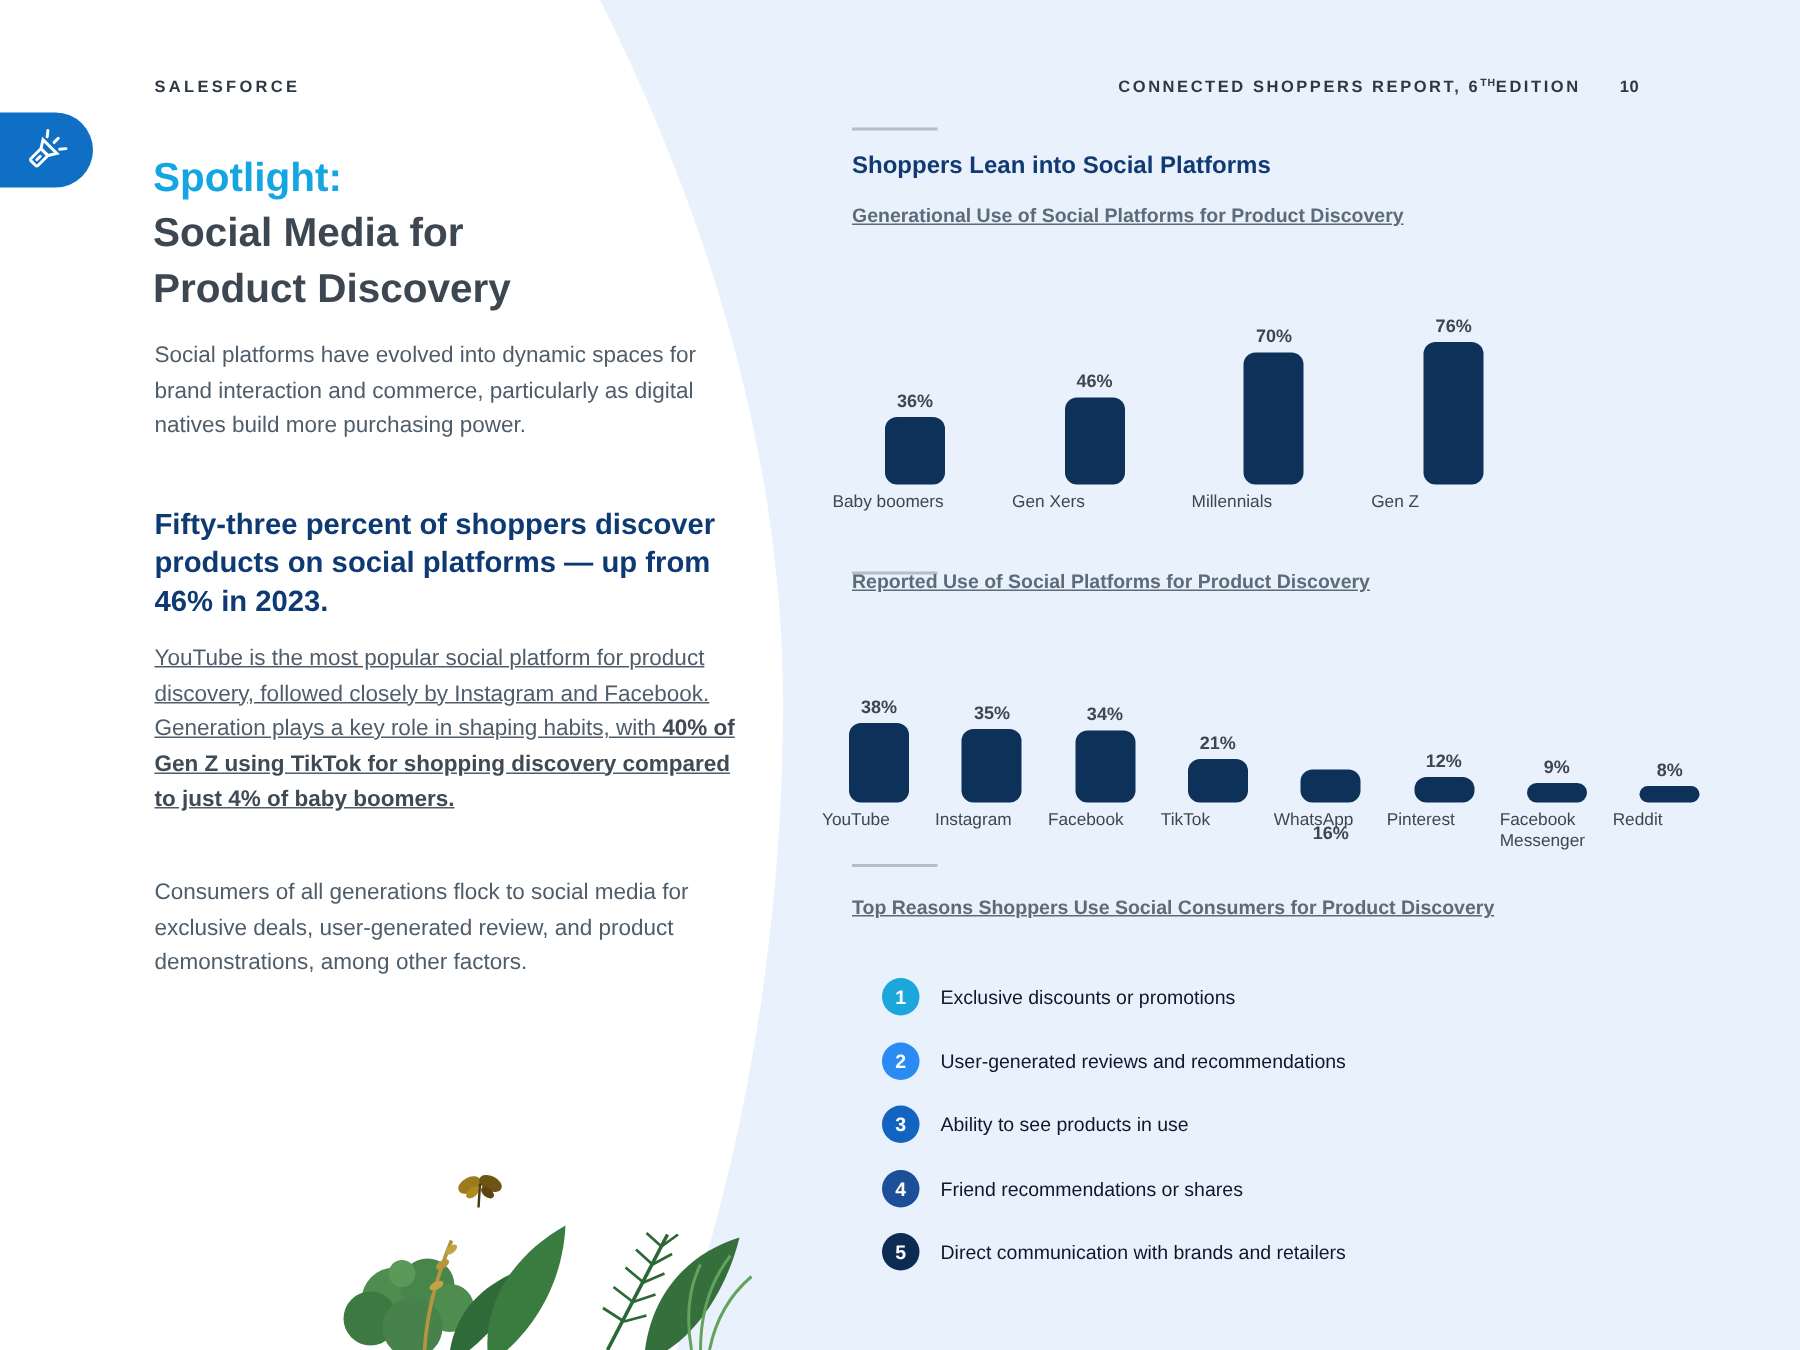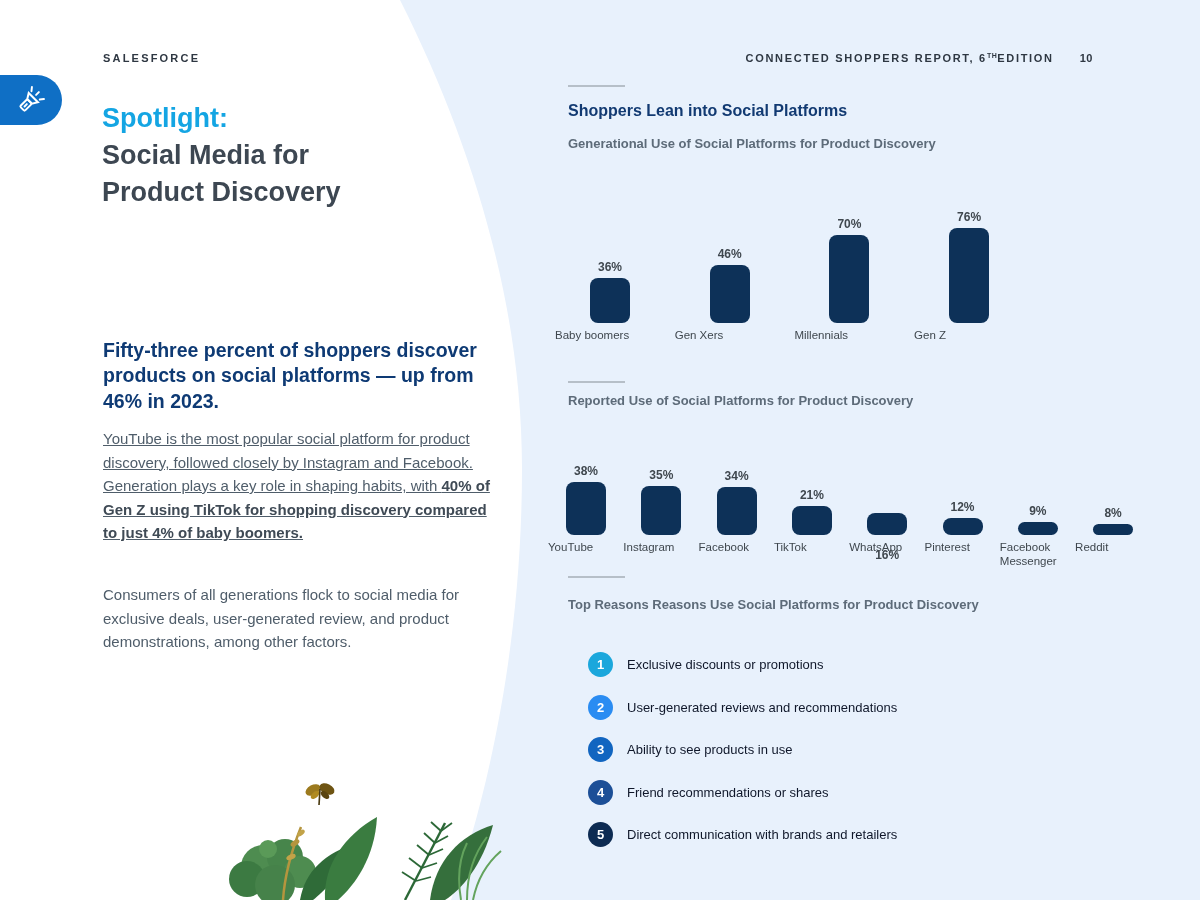--- a/index.html
+++ b/index.html
@@ -32,22 +32,22 @@
   .callout{position:absolute;left:103px;top:318px;width:382px;font-size:19.5px;
          line-height:25.5px;font-weight:700;color:#0e3a74;}
   .p2{left:103px;top:412px;width:398px;text-decoration:underline;}
   .p2 b{color:#3f4a55;}
   .p3{left:103px;top:568px;width:392px;}
 
   
   .divider{position:absolute;width:57px;height:2px;background:#b6bfc8;}
   .div1{left:568px;top:85px;} .div2{left:568px;top:381px;} .div3{left:568px;top:576px;}
   .sec-title{position:absolute;left:568px;top:102px;font-size:16px;font-weight:700;color:#123a72;}
-  .chart-sub{position:absolute;left:568px;font-size:13px;font-weight:700;color:#5d6b79;}
-  .sub1{top:136px;} .sub2{top:393px;} .sub3{top:597px;}
+  .chart-sub{position:absolute;left:568px;font-size:13px;font-weight:700;color:#5d6b79;text-decoration:underline;}
+  .sub1{top:136px;} .sub2{top:380px;} .sub3{top:597px;}
 
   .bar{position:absolute;background:#0d3158;border-radius:8px;}
   .bar-val{position:absolute;width:64px;font-size:12px;font-weight:700;color:#3f474e;text-align:center;}
   .bar-cat{position:absolute;font-size:11.5px;line-height:13.5px;color:#3f474e;text-align:left;}
 
   .reason-row{position:absolute;display:flex;align-items:center;gap:14px;height:26px;}
   .badge{width:25px;height:25px;border-radius:50%;color:#fff;font-size:13px;font-weight:700;
          display:flex;align-items:center;justify-content:center;flex:0 0 auto;}
   .reason-label{font-size:13px;color:#0f172a;white-space:nowrap;}
 </style>
@@ -123,31 +123,32 @@
           <line x1="18.5" y1="13" x2="21.5" y2="13"></line>
           <line x1="18" y1="17.5" x2="20.5" y2="19.5"></line>
         </g>
       </svg>
     </div>
 
     <h1 class="title"><span class="accent">Spotlight:</span><br>
       <span>Social Media for</span><br>
       <span>Product Discovery</span>
     </h1>
+    <p class="body-text p1">Social platforms have evolved into dynamic spaces for brand interaction and commerce, particularly as digital natives build more purchasing power.</p>
     <p class="callout">Fifty-three percent of shoppers discover products on social platforms — up from 46% in 2023.</p>
     <p class="body-text p2"><span>YouTube is the most popular social platform for product discovery, followed closely by Instagram and Facebook. Generation plays a key role in shaping habits, with </span><b>40% of Gen Z using TikTok for shopping discovery compared to just 4% of baby boomers.</b></p>
     <p class="body-text p3">Consumers of all generations flock to social media for exclusive deals, user-generated review, and product demonstrations, among other factors.</p>
 
     <div class="divider div1"></div>
     <div class="sec-title">Shoppers Lean into Social Platforms</div>
     <div class="chart-sub sub1">Generational Use of Social Platforms for Product Discovery</div>
     <div class="divider div2"></div>
     <div class="chart-sub sub2">Reported Use of Social Platforms for Product Discovery</div>
     <div class="divider div3"></div>
-    <div class="chart-sub sub3">Top Reasons Reasons Use Social Platforms for Product Discovery</div>
+    <div class="chart-sub sub3">Top Reasons Shoppers Use Social Consumers for Product Discovery</div>
 
     <div id="chart1">
         <div class="bar" style="left: 590px; top: 278px; width: 40px; height: 45px; background: rgb(13, 49, 88);"></div>
         <div class="bar-val" style="left: 578px; top: 260px;">36%</div>
         <div class="bar-cat" style="left: 555px; top: 329px; width: 110px;">Baby boomers</div>
         <div class="bar" style="left: 709.7px; top: 265px; width: 40px; height: 58px; background: rgb(13, 49, 88);"></div>
         <div class="bar-val" style="left: 697.7px; top: 247px;">46%</div>
         <div class="bar-cat" style="left: 674.7px; top: 329px; width: 110px;">Gen Xers</div>
         <div class="bar" style="left: 829.4px; top: 235px; width: 40px; height: 88px; background: rgb(13, 49, 88);"></div>
         <div class="bar-val" style="left: 817.4px; top: 217px;">70%</div>

